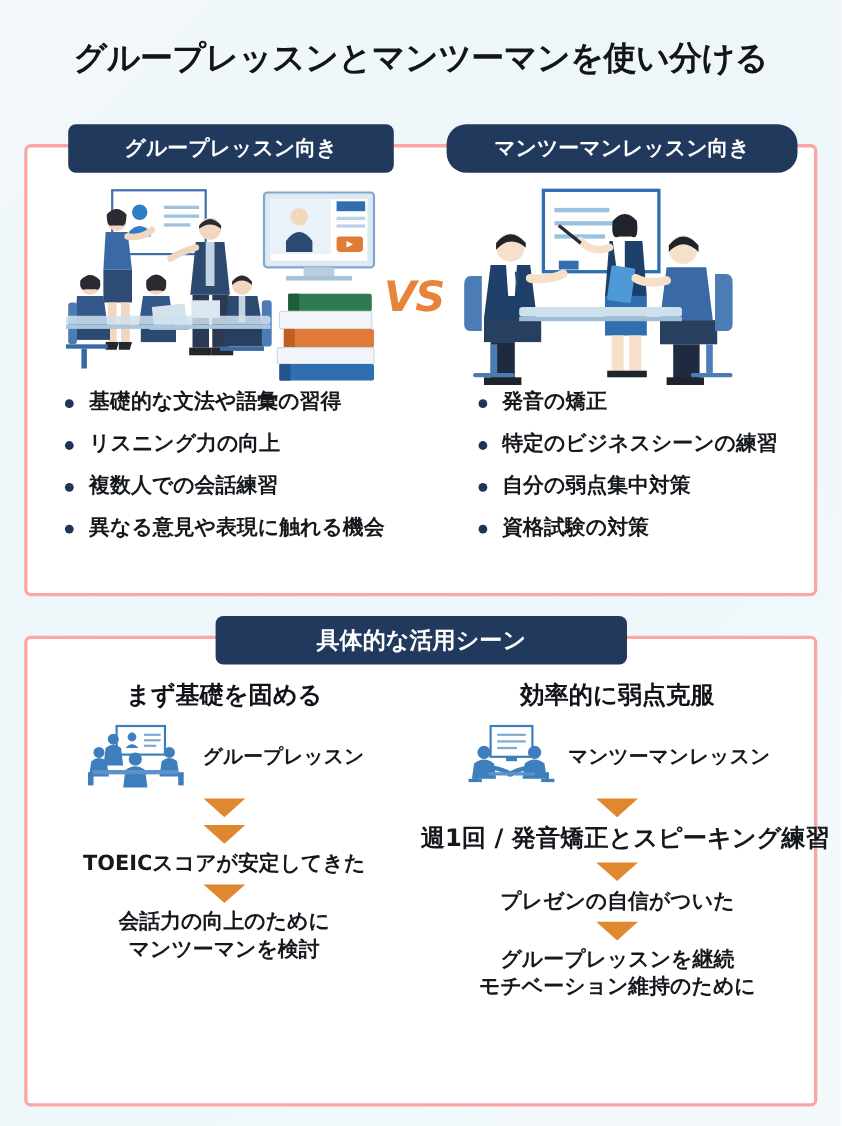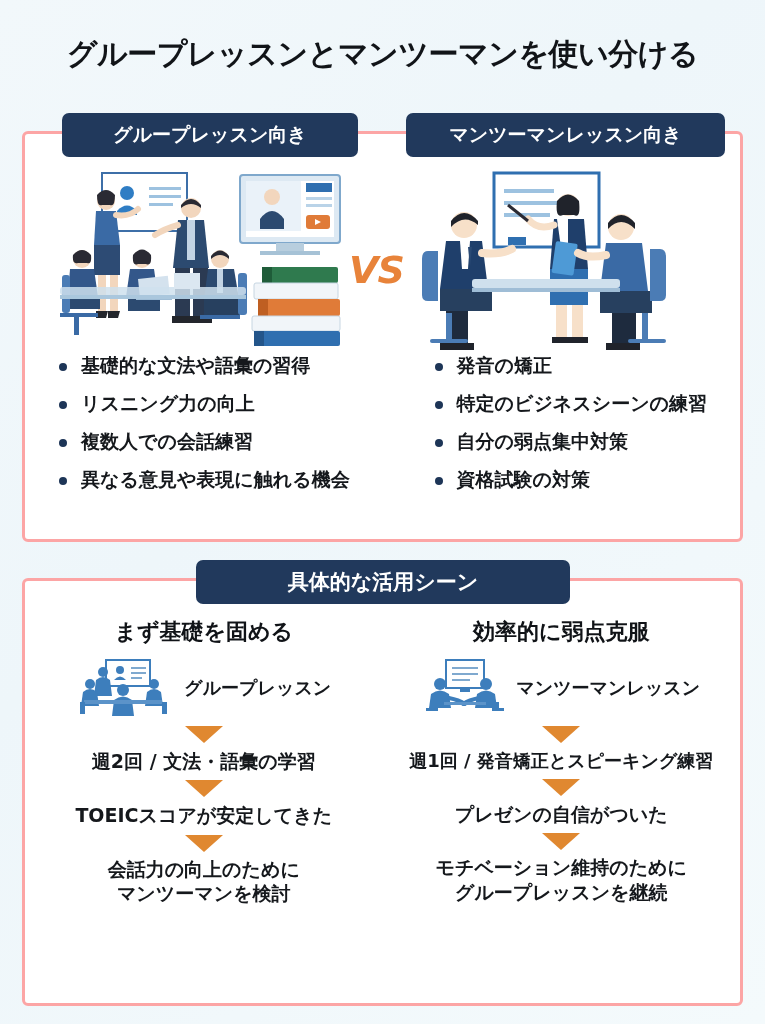--- a/index.html
+++ b/index.html
@@ -72,20 +72,21 @@
     left: 62px;
     top: 113px;
     width: 296px;
     height: 44px;
   }
   #badge-private {
     left: 406px;
     top: 113px;
     width: 319px;
     height: 44px;
+    border-radius: 18px;
   }
   #badge-scene {
     left: 196px;
     top: 560px;
     width: 374px;
     height: 44px;
     font-size: 21px;
   }
 
   
@@ -191,21 +192,21 @@
     margin: 7px auto 6px auto;
   }
   .step {
     font-size: 19px;
     font-weight: bold;
     color: #15181c;
     line-height: 1.28;
     white-space: nowrap;
   }
   .step-sm {
-    font-size: 18px;
+    font-size: 22px;
   }
   .step-two-line {
     white-space: normal;
     font-family: Liberation Serif, serif;
   }
 </style>
 </head>
 <body>
 
 <div class="page">
@@ -390,21 +391,20 @@
             <path d="M71 34 q7 -6 14 0 l2 14 l-18 0 z" fill="#3d7ebc"></path>
             <circle cx="47" cy="32" r="6" fill="#3d7ebc"></circle>
             <path d="M38 42 q9 -7 18 0 l2 16 l-22 0 z" fill="#3d7ebc"></path>
             <rect x="8" y="42" width="78" height="4" fill="#5b93c9"></rect>
             <rect x="4" y="44" width="5" height="12" fill="#3d7ebc"></rect>
             <rect x="86" y="44" width="5" height="12" fill="#3d7ebc"></rect>
           </svg>
           <span class="scene-icon-label">グループレッスン</span>
         </div>
         <div class="arrow"></div>
-        <div class="step">週2回 / 文法・語彙の学習</div>
         <div class="arrow"></div>
         <div class="step">TOEICスコアが安定してきた</div>
         <div class="arrow"></div>
         <div class="step step-two-line">
           <div>会話力の向上のために</div>
           <div>マンツーマンを検討</div>
         </div>
       </div>
 
       <div class="scene-col">
@@ -429,22 +429,22 @@
             <rect x="22" y="44" width="42" height="3" fill="#5b93c9"></rect>
           </svg>
           <span class="scene-icon-label">マンツーマンレッスン</span>
         </div>
         <div class="arrow"></div>
         <div class="step step-sm">週1回 / 発音矯正とスピーキング練習</div>
         <div class="arrow"></div>
         <div class="step">プレゼンの自信がついた</div>
         <div class="arrow"></div>
         <div class="step step-two-line">
+          <div>グループレッスンを継続</div>
           <div>モチベーション維持のために</div>
-          <div>グループレッスンを継続</div>
         </div>
       </div>
     </div>
   </div>
 
   <div class="badge" id="badge-scene">具体的な活用シーン</div>
 
 </div>
 
 </body></html>

